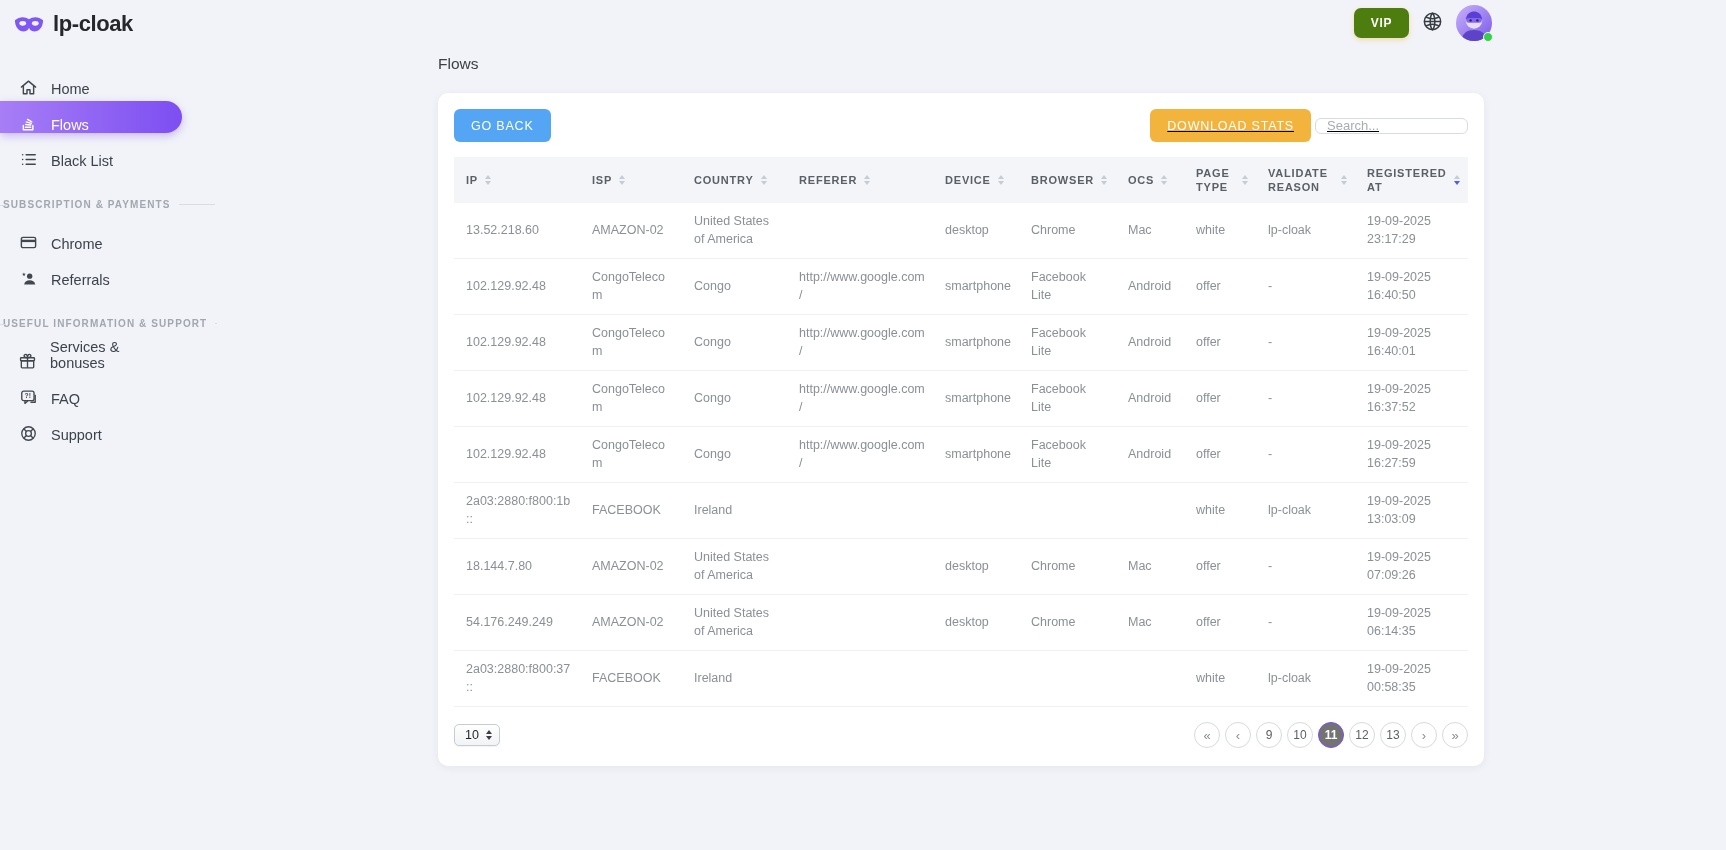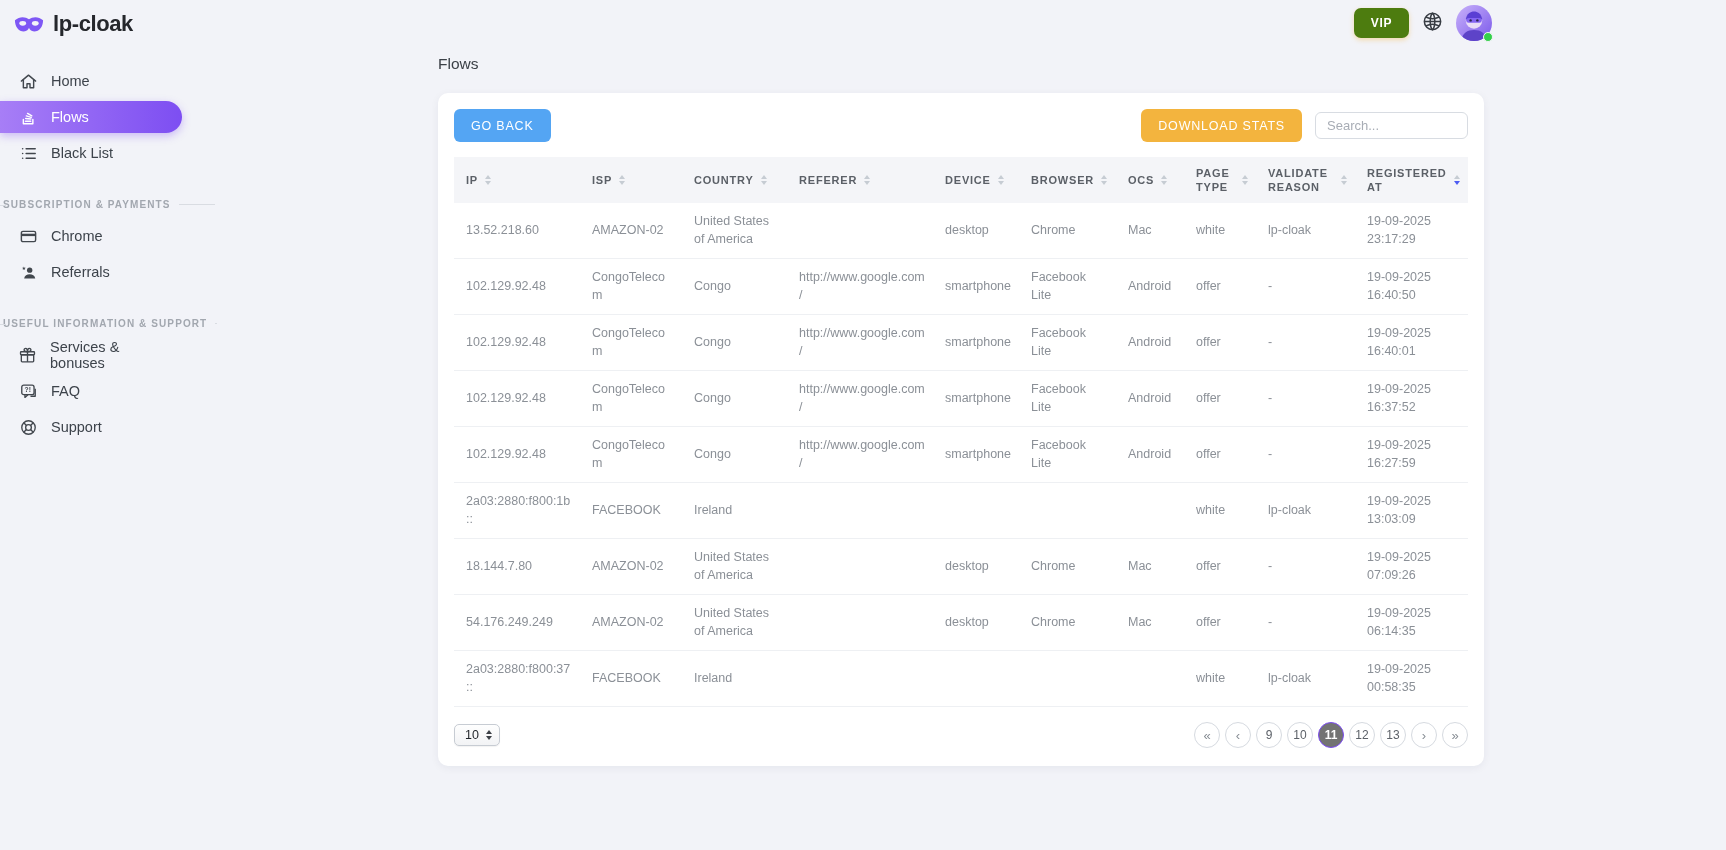--- a/index.html
+++ b/index.html
@@ -12,21 +12,21 @@
   }
 
   
   .sidebar { position:absolute; left:0; top:0; width:220px; }
   .brand { display:flex; align-items:center; gap:9px; padding:11px 14px 10px 14px; }
   .brand svg { display:block; }
   .brand-name { font-size:22px; font-weight:700; color:#25272c; letter-spacing:-0.4px; }
 
   .nav { margin-top:18px; }
   .nav-item {
-    display:flex; align-items:center; gap:13px;
+    display:flex; align-items:flex-end; gap:13px;
     height:32px; padding:0 18px; margin:4px 0;
     width:182px; color:#3d434b; font-size:14.5px; cursor:pointer;
   }
   .nav-item .nicon { width:20px; height:20px; display:flex; align-items:center; justify-content:center; color:#42474e; }
   .nav-item.active {
     background:linear-gradient(90deg,#a77ef6 0%,#7d4ef2 100%);
     color:#ffffff; border-radius:0 20px 20px 0;
     box-shadow:0 3px 8px rgba(125,78,242,.35);
   }
   .nav-item.active .nicon { color:#ffffff; }
@@ -67,23 +67,23 @@
   }
 
   .toolbar { display:flex; align-items:flex-end; margin-bottom:15px; }
   .btn {
     border:none; cursor:pointer; font-family:inherit;
     font-size:12.5px; font-weight:500; letter-spacing:.8px;
     color:#fff; padding:0 17px; height:33px; border-radius:6px;
   }
   .btn-goback { background:#54a5f3; }
   .btn-download { background:#f3b43e; }
-  .toolbar-right { margin-left:auto; display:flex; align-items:center; gap:13px; }
+  .toolbar-right { margin-left:auto; display:flex; align-items:center; gap:4px;text-decoration:underline; }
   .search-input {
-    width:153px; height:27px; border:1px solid #d8dce2; border-radius:6px;
+    width:153px; height:16px; border:1px solid #d8dce2; border-radius:6px;
     padding:0 11px; font-family:inherit; font-size:13px; color:#3b4047; background:#fff;
     outline:none;
   }
   .search-input::placeholder { color:#a8adb5; }
 
   
   table { width:100%; border-collapse:collapse; table-layout:fixed; }
   thead th {
     background:#f4f5f8; text-align:left; vertical-align:middle;
     font-size:11px; font-weight:700; letter-spacing:.8px; color:#5b6067;

